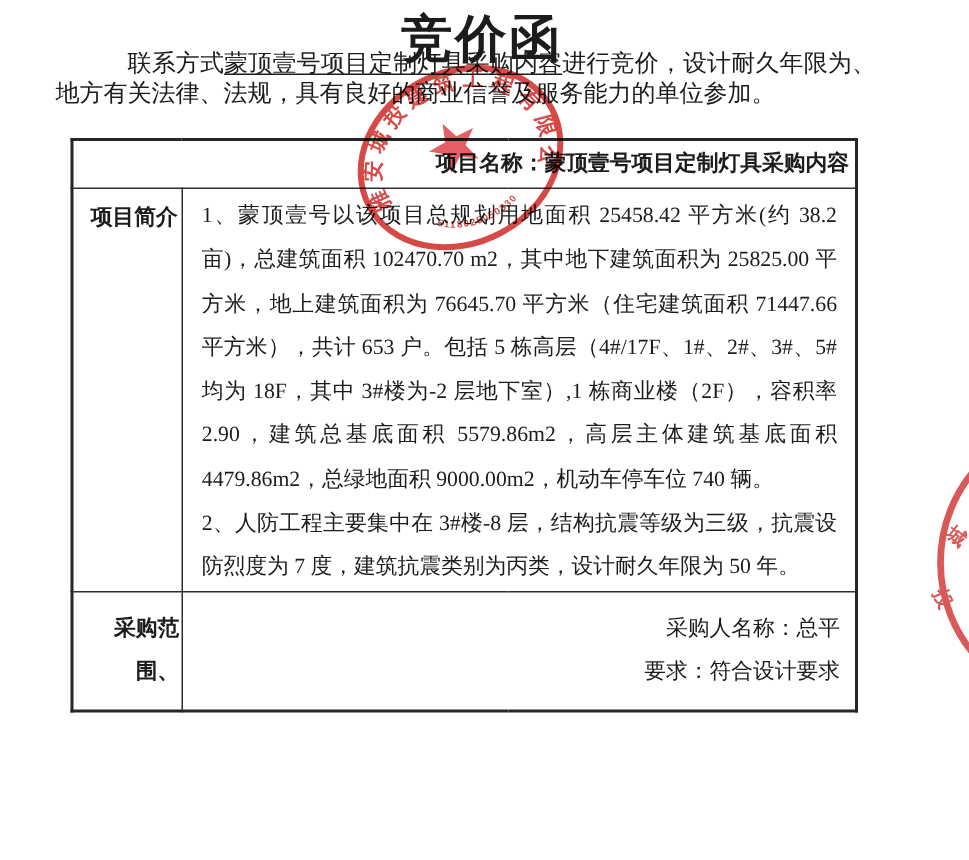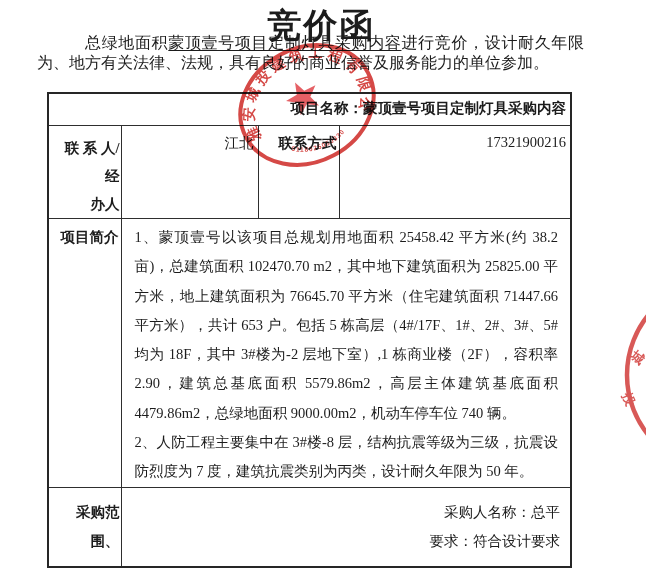--- a/index.html
+++ b/index.html
@@ -52,48 +52,33 @@
     position:absolute;left:600px;top:305px;width:46px;height:145px;
     mix-blend-mode:multiply;opacity:.8;pointer-events:none;
   }
   .stamp-text{font-family:"Liberation Sans","DejaVu Sans",sans-serif;font-weight:bold;}
 </style>
 </head>
 <body>
 
 <div class="doc-title">竞价函</div>
 
-<p class="intro"><span>总绿地面积</span><span class="uline">蒙顶壹号项目定制灯具采购内容</span><span>进行竞价，设计耐久年限为、地方有关法律、法规，具有良好的商业信誉及服务能力的单位参加。</span></p>
+<p class="intro"><span>联系方式</span><span class="uline">蒙顶壹号项目定制灯具采购内容</span><span>进行竞价，设计耐久年限为、地方有关法律、法规，具有良好的商业信誉及服务能力的单位参加。</span></p>
 
 <table class="bid">
   <colgroup>
     <col style="width:73px">
       <col style="width:137px">
       <col style="width:81px">
       <col style="width:232px">
   </colgroup>
   <tbody>
       <tr class="r1">
     <td colspan="4">
       <div class="cell-line lbl"><span>项目名称：</span><span>蒙顶壹号项目定制灯具采购内容</span></div>
-    </td>
-  </tr>
-  <tr class="r3">
-    <td class="c-label">
-      <div>联 系 人/经</div>
-      <div>办人</div>
-    </td>
-    <td class="c-name">
-      <div>江北</div>
-    </td>
-    <td class="c-mlabel">
-      <div>联系方式</div>
-    </td>
-    <td class="c-mvalue">
-      <div>17321900216</div>
     </td>
   </tr>
   <tr class="r4">
     <td class="c-label">
       <div>项目简介</div>
     </td>
     <td colspan="3" class="c-body">
       <p>1、蒙顶壹号以该项目总规划用地面积 25458.42 平方米(约 38.2 亩)，总建筑面积 102470.70 m2，其中地下建筑面积为 25825.00 平方米，地上建筑面积为 76645.70 平方米（住宅建筑面积 71447.66 平方米），共计 653 户。包括 5 栋高层（4#/17F、1#、2#、3#、5#均为 18F，其中 3#楼为-2 层地下室）,1 栋商业楼（2F），容积率 2.90，建筑总基底面积 5579.86m2，高层主体建筑基底面积 4479.86m2，总绿地面积 9000.00m2，机动车停车位 740 辆。</p>
       <p>2、人防工程主要集中在 3#楼-8 层，结构抗震等级为三级，抗震设防烈度为 7 度，建筑抗震类别为丙类，设计耐久年限为 50 年。</p>
     </td>

